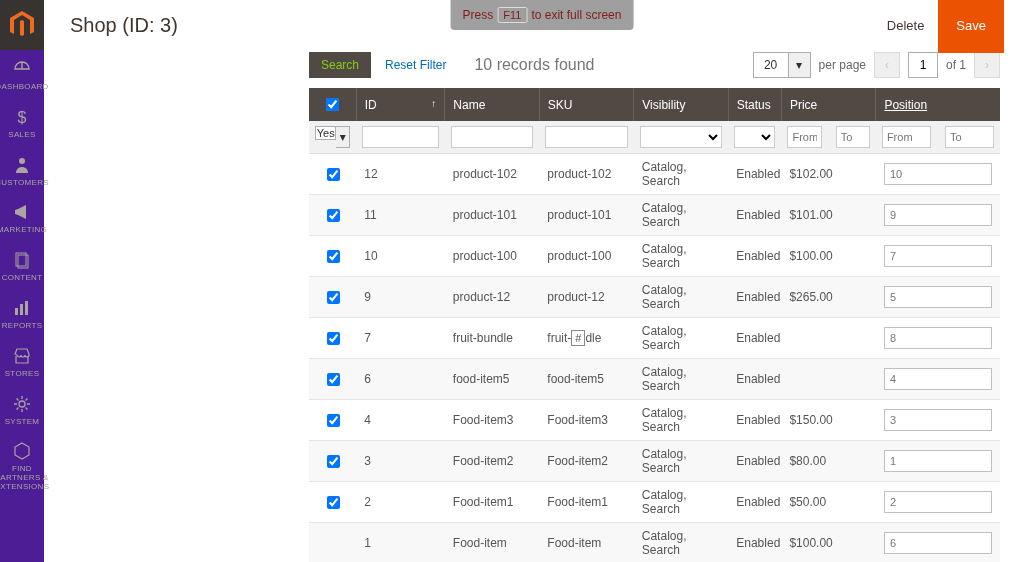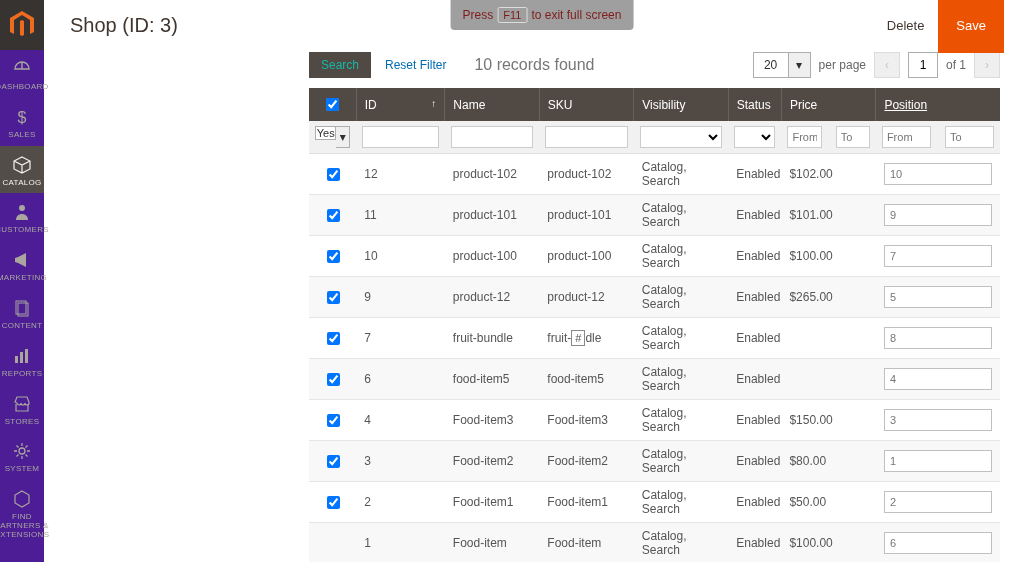--- a/index.html
+++ b/index.html
@@ -22,21 +22,21 @@
   .delete-link { color: #41362f; font-size: 13px; cursor: pointer; }
   .save-btn { background: #eb5202; color: #fff; border: none; padding: 20px 18px; font-size: 13px; cursor: pointer; }
 
   .fullscreen-hint { position: absolute; left: 50%; top: 0; transform: translateX(-50%); background: rgba(80,80,80,0.55); color: #7f1d1d; padding: 7px 12px; border-radius: 0 0 4px 4px; font-size: 12px; display:flex; align-items:center; gap:4px;}
   .key { border: 1px solid #ddd; padding: 1px 5px; border-radius: 2px; font-size: 11px; }
 
   .content { flex: 1; overflow: hidden; padding: 0 24px 0 24px; }
   .content-inner { margin-left: 225px; }
 
   .grid-toolbar { display: flex; align-items: center; height: 30px; }
-  .search-btn { background: #514943; color: #14b8a6; border: none; padding: 6px 12px; font-size: 12px; cursor: pointer; text-align: center; }
+  .search-btn { background: #514943; color: #84cc16; border: none; padding: 6px 12px; font-size: 12px; cursor: pointer; text-align: center; }
   .reset-link { color: #006bb4; margin-left: 14px; font-size: 12px; cursor: pointer; }
   .records-found { color: #777; margin-left: 28px; font-size: 16px; }
   .pager-group { margin-left: auto; display: flex; align-items:center; gap:8px;}
   .page-size { display:flex; align-items:center; }
   .page-size .sel { border:1px solid #adadad; height:26px; width:36px; display:flex; align-items:center; justify-content:center; background:#fff;}
   .page-size .sel-btn { width:22px; height:26px; border:1px solid #adadad; border-left:none; background:#efefef; display:flex; align-items:center; justify-content:center; cursor:pointer;}
   .per-page-lbl { color:#666; font-size:12px;}
   .nav-arrow { width:26px; height:26px; background:#efefef; border:1px solid #dcdcdc; display:flex; align-items:center; justify-content:center; cursor:pointer; color:#777;}
   .nav-arrow.disabled { color:#c7c7c7; }
   .page-num { width:30px; height:26px; border:1px solid #adadad; text-align:center; font-size:12px;}
@@ -90,28 +90,20 @@
         </div>
         <div class="nav-label">DASHBOARD</div>
       </div>
       <div class="nav-item">
         <div class="nav-icon">
           <svg width="20" height="20" viewBox="0 0 20 20">
             <text x="10" y="16" text-anchor="middle" font-size="16" fill="currentColor" font-family="Arial">$</text>
           </svg>
         </div>
         <div class="nav-label">SALES</div>
-      </div>
-      <div class="nav-item active">
-        <div class="nav-icon">
-          <svg width="20" height="20" viewBox="0 0 20 20">
-            <path d="M10 2l8 4v8l-8 4-8-4V6z M2 6l8 4 8-4 M10 10v8" stroke="currentColor" fill="none" stroke-width="1.2"></path>
-          </svg>
-        </div>
-        <div class="nav-label">CATALOG</div>
       </div>
       <div class="nav-item">
         <div class="nav-icon">
           <svg width="20" height="20" viewBox="0 0 20 20">
             <circle cx="10" cy="6" r="3" fill="currentColor"></circle>
             <path d="M4 18c0-4 3-6 6-6s6 2 6 6" fill="currentColor"></path>
           </svg>
         </div>
         <div class="nav-label">CUSTOMERS</div>
       </div>

